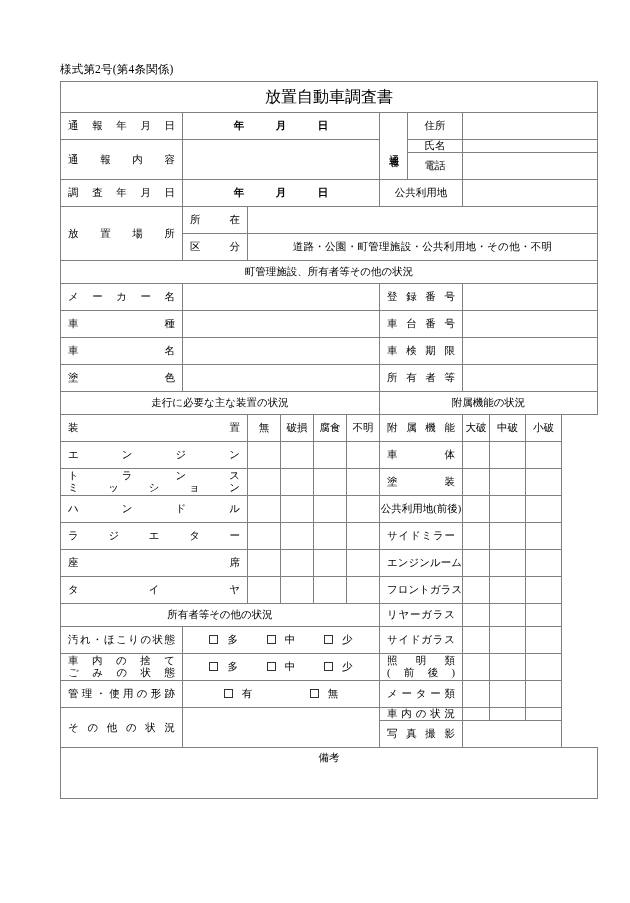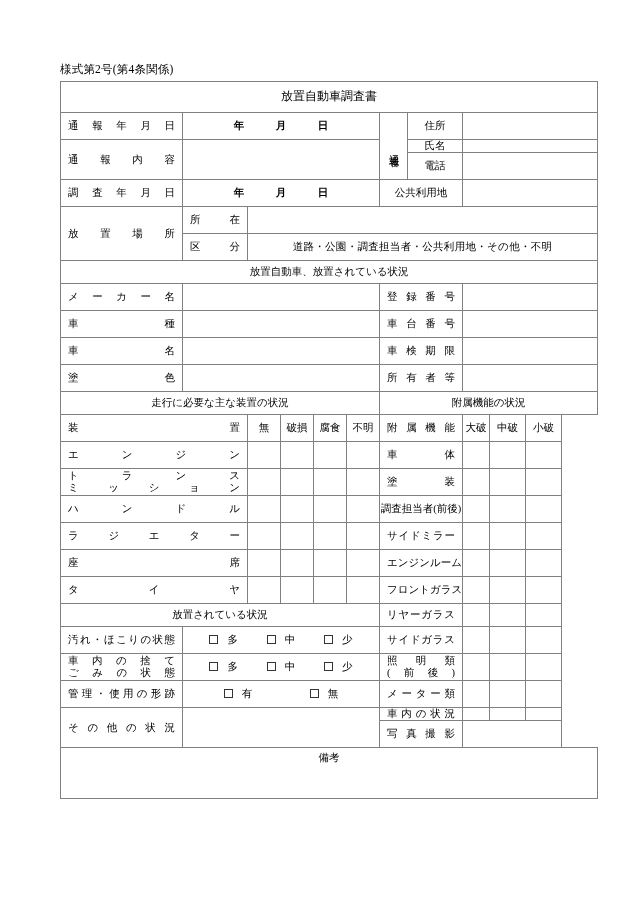--- a/index.html
+++ b/index.html
@@ -112,21 +112,21 @@
       <col style="width:28px">
       <col style="width:55px">
       <col style="width:27px">
       <col style="width:36px">
       <col style="width:36px">
       <col style="width:36px">
     </colgroup>
 
     <tbody>
         <tr>
-      <td colspan="12" class="sec tall-1" style="font-size:12px">放置自動車調査書</td>
+      <td colspan="12" class="sec tall-1" style="font-size:16px">放置自動車調査書</td>
     </tr>
 
     <tr>
       <td class="r-h26">
         <div class="sp">
               <span>通</span>
               <span>報</span>
               <span>年</span>
               <span>月</span>
               <span>日</span>
@@ -199,25 +199,25 @@
       </td>
       <td colspan="10" class="lft"></td>
     </tr>
     <tr>
       <td class="r-h26">
         <div class="sp">
               <span>区</span>
               <span>分</span>
             </div>
       </td>
-      <td colspan="10" class="kubun">道路・公園・調査担当者・公共利用地・その他・不明</td>
-    </tr>
-
-    <tr>
-      <td colspan="12" class="sec r-h22">放置自動車、放置されている状況</td>
+      <td colspan="10" class="kubun">道路・公園・町管理施設・公共利用地・その他・不明</td>
+    </tr>
+
+    <tr>
+      <td colspan="12" class="sec r-h22">町管理施設、所有者等その他の状況</td>
     </tr>
 
     <tr>
       <td class="r-h26">
         <div class="sp">
               <span>メ</span>
               <span>ー</span>
               <span>カ</span>
               <span>ー</span>
               <span>名</span>
@@ -381,21 +381,21 @@
               <span>ハ</span>
               <span>ン</span>
               <span>ド</span>
               <span>ル</span>
             </div>
       </td>
       <td></td>
       <td></td>
       <td></td>
       <td></td>
-      <td colspan="2" class="ctr">調査担当者(前後)</td>
+      <td colspan="2" class="ctr">公共利用地(前後)</td>
       <td></td>
       <td></td>
       <td></td>
     </tr>
 
     <tr>
       <td colspan="2" class="r-h26">
         <div class="sp">
               <span>ラ</span>
               <span>ジ</span>
@@ -472,21 +472,21 @@
               <span>ラ</span>
               <span>ス</span>
             </div>
       </td>
       <td></td>
       <td></td>
       <td></td>
     </tr>
 
     <tr>
-      <td colspan="6" class="sec r-h22">放置されている状況</td>
+      <td colspan="6" class="sec r-h22">所有者等その他の状況</td>
       <td colspan="2">
         <div class="sp">
               <span>リ</span>
               <span>ヤ</span>
               <span>ー</span>
               <span>ガ</span>
               <span>ラ</span>
               <span>ス</span>
             </div>
       </td>

